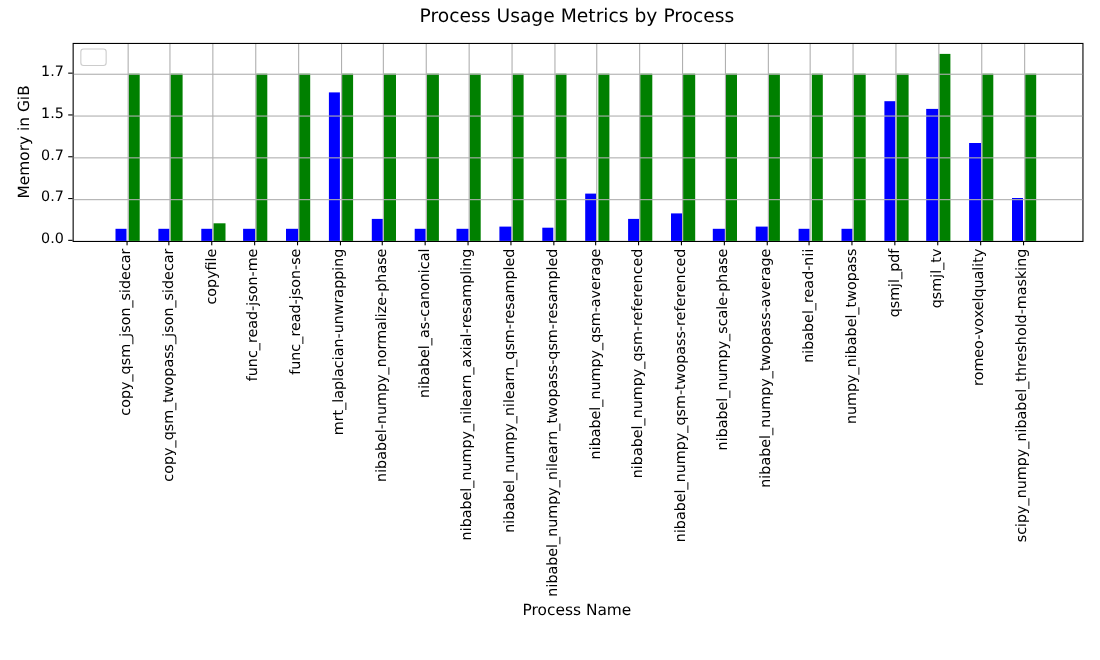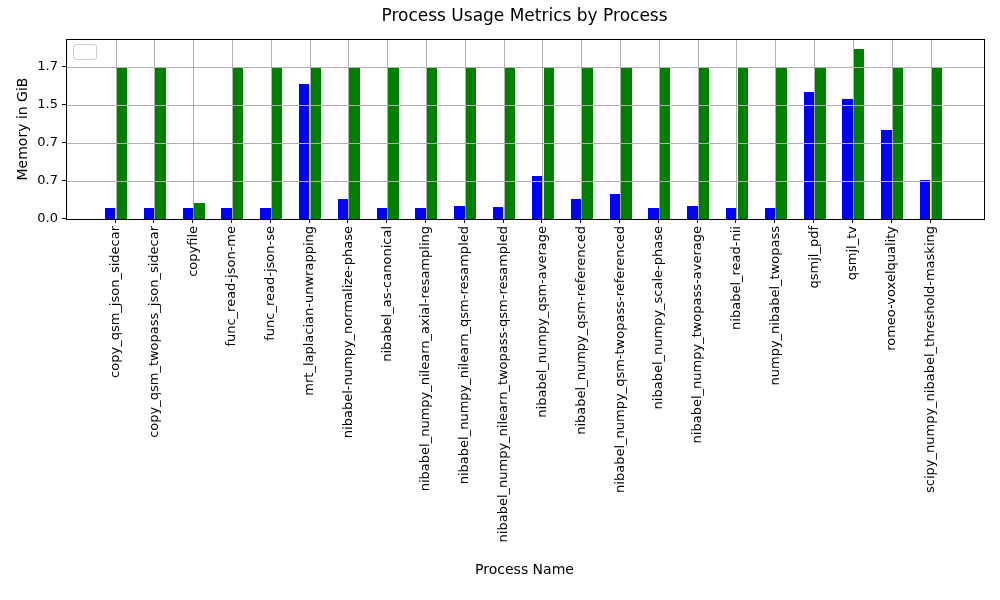--- a/index.html
+++ b/index.html
@@ -3,21 +3,21 @@
 <meta charset="utf-8">
 <style>
   html,body{margin:0;padding:0;background:#ffffff;}
   body{font-family:"DejaVu Sans","Liberation Sans",sans-serif;color:#000;}
   #figure{position:relative;width:1000px;height:600px;background:#ffffff;overflow:hidden;}
 
   #chart-title{position:absolute;left:66px;top:5px;width:917px;text-align:center;
     font-size:17px;line-height:20px;}
   #y-axis-label{position:absolute;left:-37px;top:121px;width:118px;text-align:center;
     font-size:14px;transform:rotate(-90deg);}
-  #x-axis-label{position:absolute;left:66px;top:561px;width:917px;text-align:center;font-size:14px;}
+  #x-axis-label{position:absolute;left:66px;top:547px;width:917px;text-align:center;font-size:14px;}
 
   #plot-area{position:absolute;left:66px;top:39px;width:917px;height:179px;
     border:1px solid #000;background:#fff;}
   .bar{position:absolute;bottom:0;z-index:1;}
   .vgrid{position:absolute;top:0;bottom:0;width:1px;background:#b0b0b0;z-index:5;}
   .hgrid{position:absolute;left:0;right:0;height:1px;background:#b0b0b0;z-index:5;}
 
   #legend{position:absolute;left:6px;top:4px;z-index:10;
     background:rgba(255,255,255,0.8);border:1px solid #cccccc;border-radius:3px;
     padding:7px 11px;display:flex;flex-direction:column;gap:7px;}

